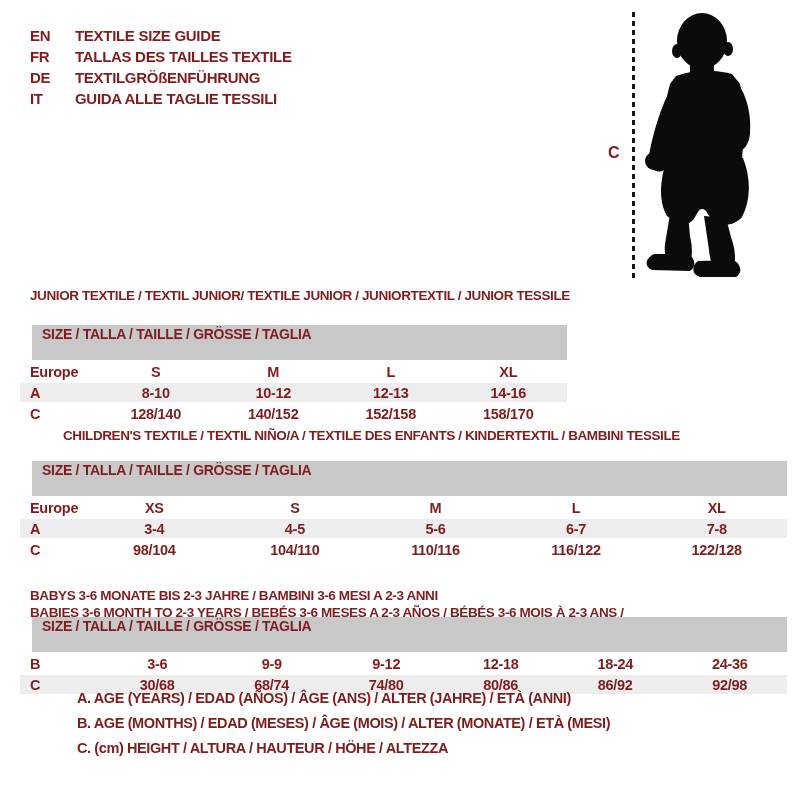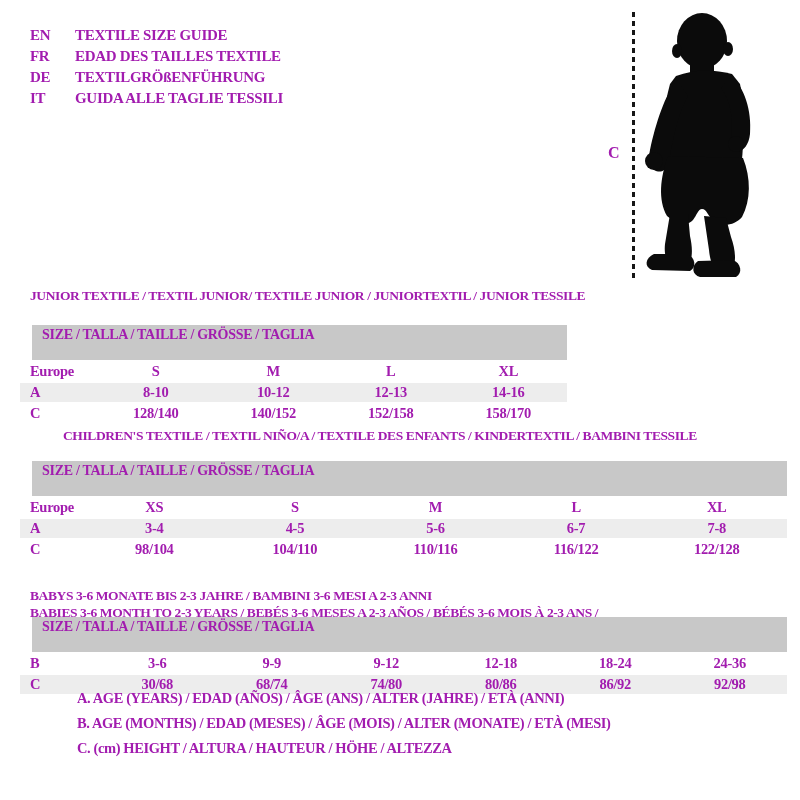--- a/index.html
+++ b/index.html
@@ -2,22 +2,22 @@
 <html><head>
 <meta charset="utf-8">
 <style>
   * { margin: 0; padding: 0; box-sizing: border-box; }
   html, body { background: #ffffff; }
   #canvas {
     position: relative;
     width: 800px;
     height: 800px;
     background: #ffffff;
-    font-family: Liberation Serif, serif;
-    color: #a21caf;
+    font-family: Liberation Sans, sans-serif;
+    color: #7f1d1d;
     overflow: hidden;
   }
 
   
   .lang-list {
     position: absolute;
     left: 30px;
     top: 25px;
   }
   .lang-row {
@@ -113,21 +113,21 @@
 
 <div id="canvas">
 
   <div class="lang-list">
     <div class="lang-row">
       <span class="lang-code">EN</span>
       <span class="lang-label">TEXTILE SIZE GUIDE</span>
     </div>
     <div class="lang-row">
       <span class="lang-code">FR</span>
-      <span class="lang-label">EDAD DES TAILLES TEXTILE</span>
+      <span class="lang-label">TALLAS DES TAILLES TEXTILE</span>
     </div>
     <div class="lang-row">
       <span class="lang-code">DE</span>
       <span class="lang-label">TEXTILGRÖßENFÜHRUNG</span>
     </div>
     <div class="lang-row">
       <span class="lang-code">IT</span>
       <span class="lang-label">GUIDA ALLE TAGLIE TESSILI</span>
     </div>
   </div>

